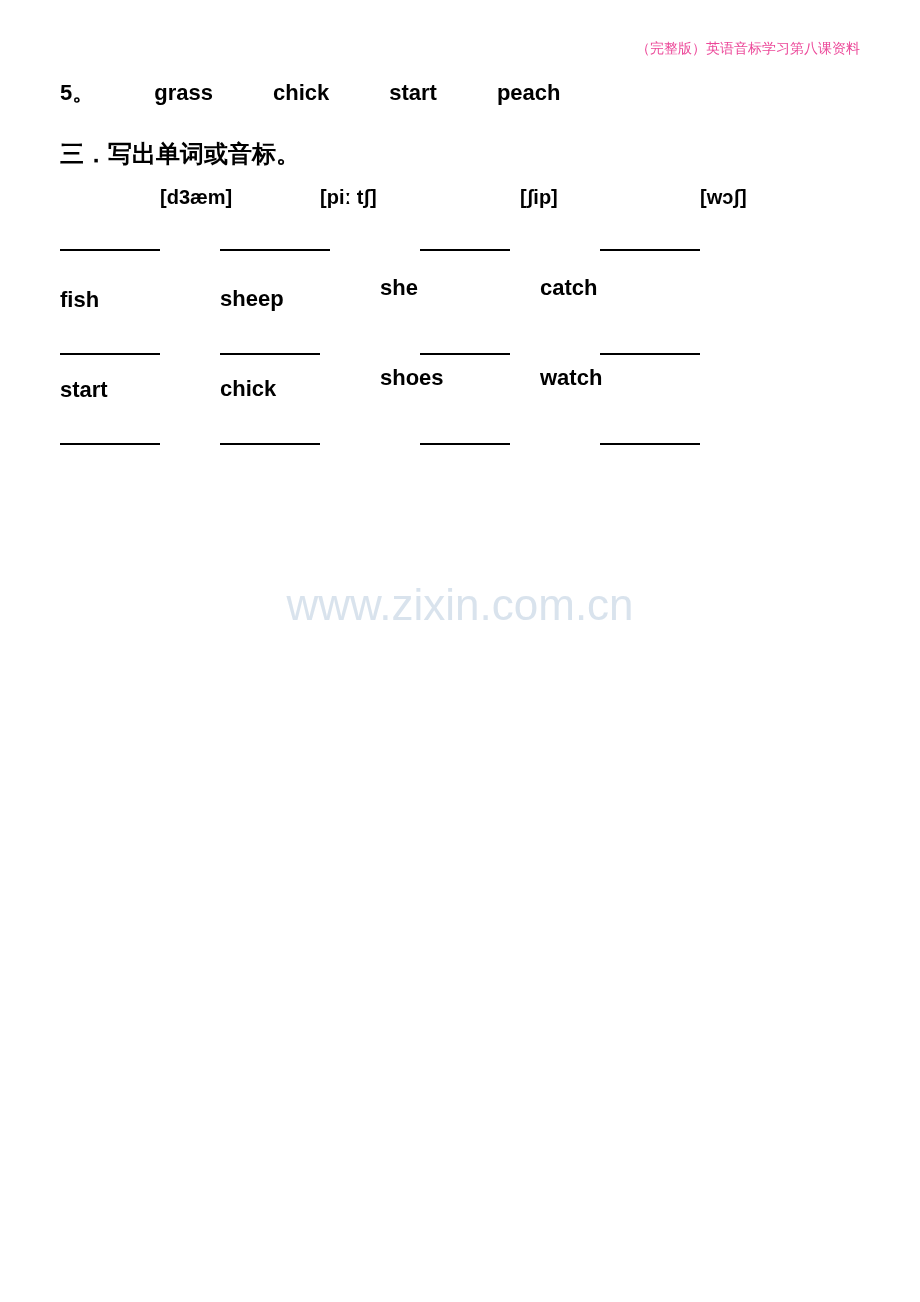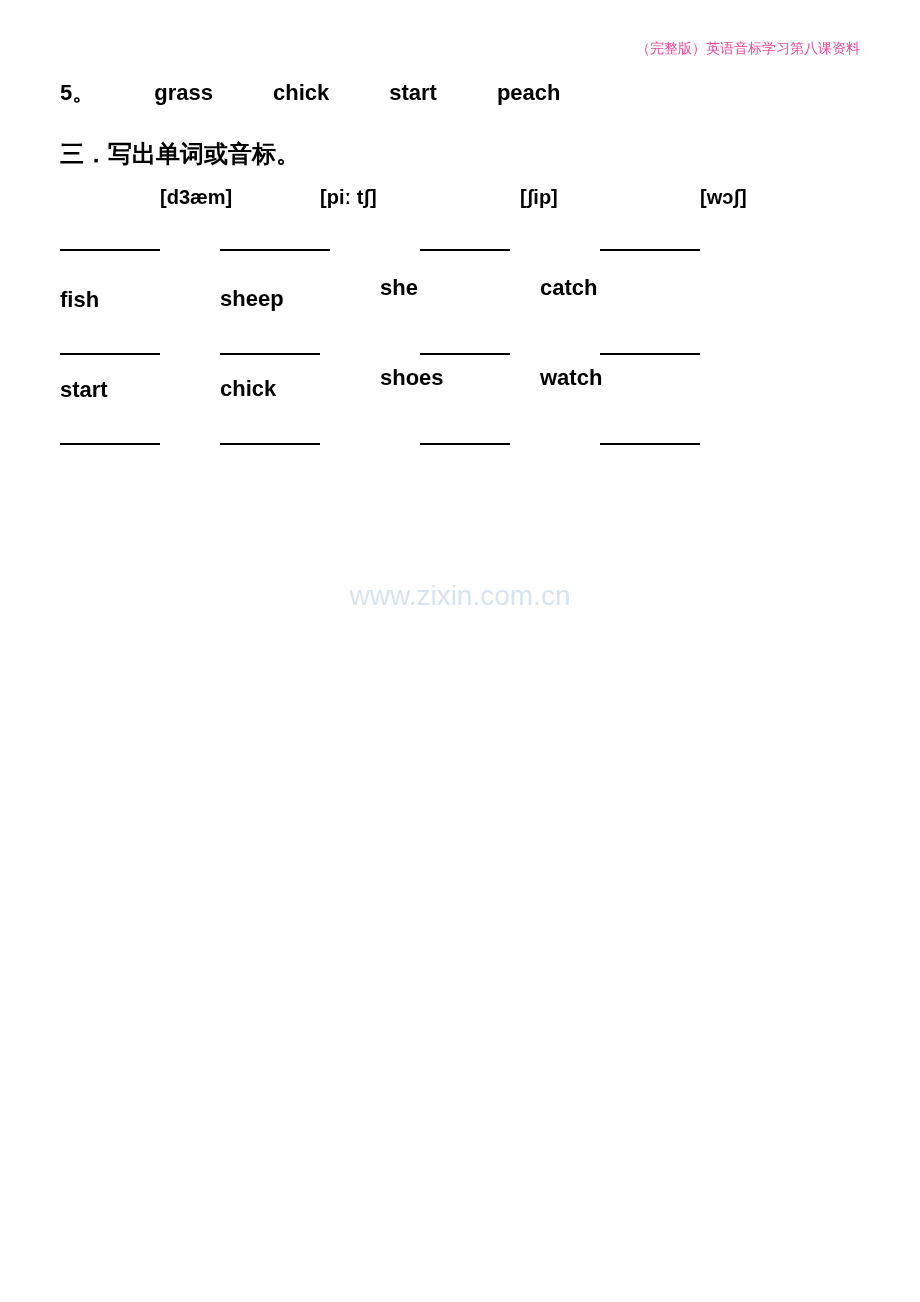--- a/index.html
+++ b/index.html
@@ -16,21 +16,21 @@
       position: relative;
       padding: 40px 60px;
       color: #000;
     }
 
     .watermark {
       position: absolute;
       top: 580px;
       left: 50%;
       transform: translateX(-50%);
-      font-size: 28px;
+      font-size: 44px;
       color: rgba(180, 200, 220, 0.5);
       white-space: nowrap;
       font-family: Arial, sans-serif;
       pointer-events: none;
       user-select: none;
     }
 
     .top-right {
       text-align: right;
       font-size: 14px;

